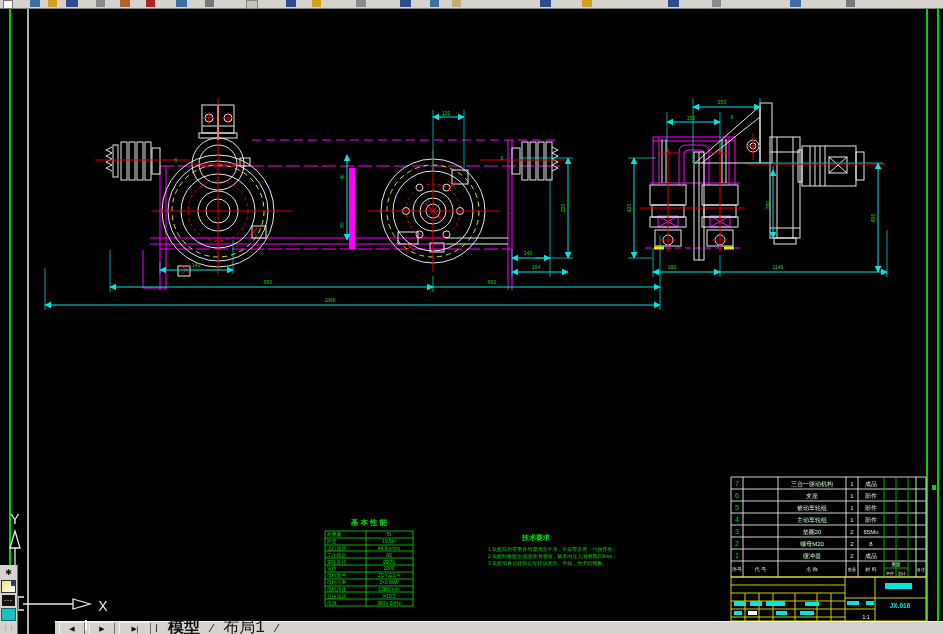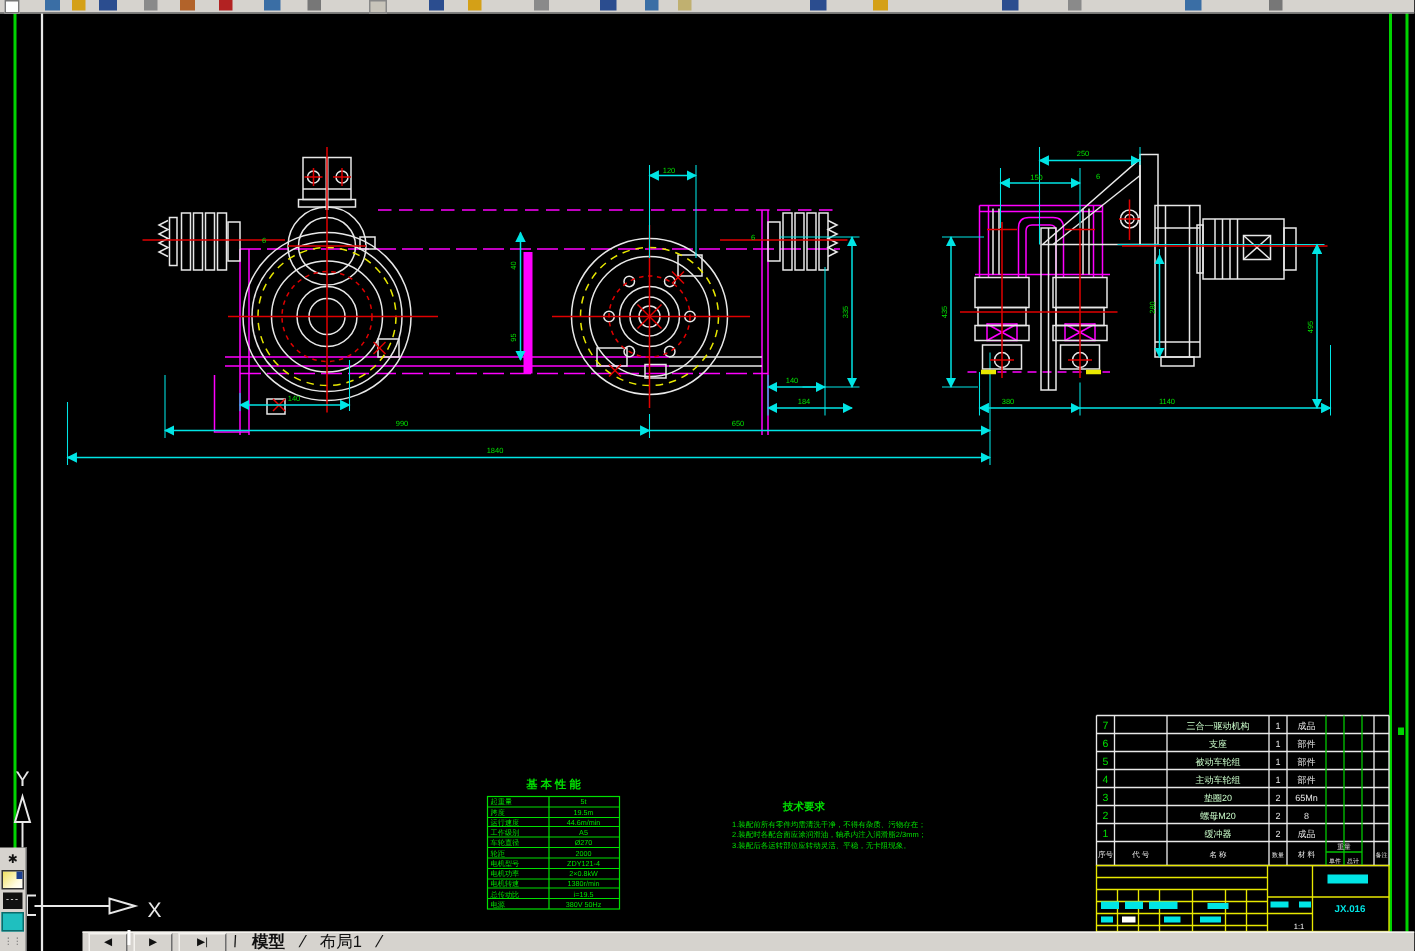--- a/index.html
+++ b/index.html
@@ -18,21 +18,21 @@
   .pal-grad{background:linear-gradient(135deg,#f0e060 0%,#fffbe0 70%,#ffffff 100%);border:1px solid #333;position:relative;}
   .pal-grad i{position:absolute;right:0;top:0;width:4px;height:5px;background:#1b3f8f;}
   .pal-dash{background:#111;color:#fff;font-size:6px;line-height:10px;letter-spacing:1px;}
   .pal-teal{background:#1fbfbf;border:1px solid #0a6a6a;}
   
   #tabbar{position:absolute;left:55px;top:621px;width:888px;height:13px;background:#d6d3ce;
     border-top:1px solid #f4f2ee;z-index:4;display:flex;align-items:flex-start;}
   .nav-btn{width:24px;height:12px;margin-left:4px;background:#d6d3ce;border:1px solid;
     border-color:#f4f2ee #6f6f6f #6f6f6f #f4f2ee;font-size:7px;line-height:11px;text-align:center;color:#111;}
   .tab-sep{color:#111;font-size:11px;margin:0 4px;transform:skewX(-18deg);}
-  .tab{color:#111;font-size:11px;padding:0 6px;line-height:13px;white-space:nowrap;}
+  .tab{color:#111;font-size:16px;padding:0 6px;line-height:13px;white-space:nowrap;font-family:Liberation Mono, monospace;}
   .tab.active{font-weight:bold;}
   #tab-stub{position:absolute;left:0;top:620px;width:12px;height:14px;background:#d6d3ce;
     border:1px solid #8a8a8a;z-index:3;font-size:6px;line-height:5px;color:#555;text-align:center;}
   #caret{position:absolute;left:85px;top:620px;width:2px;height:10px;background:#fff;z-index:5;}
   svg text{font-family:"Liberation Sans",sans-serif;}
 </style>
 </head>
 <body>
 
 <div id="stage">

